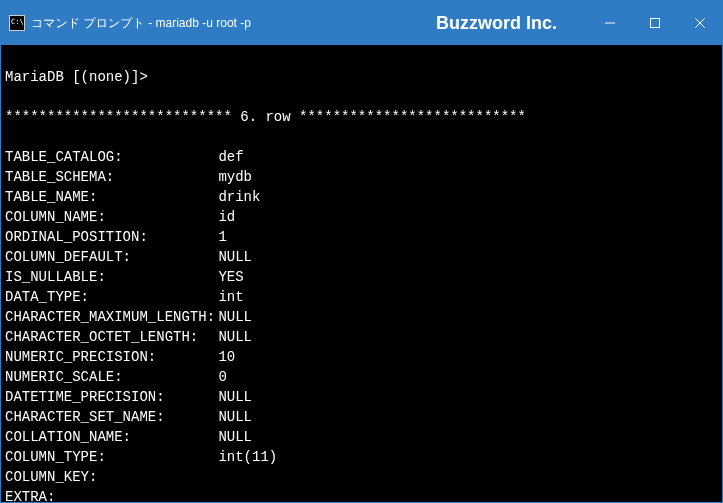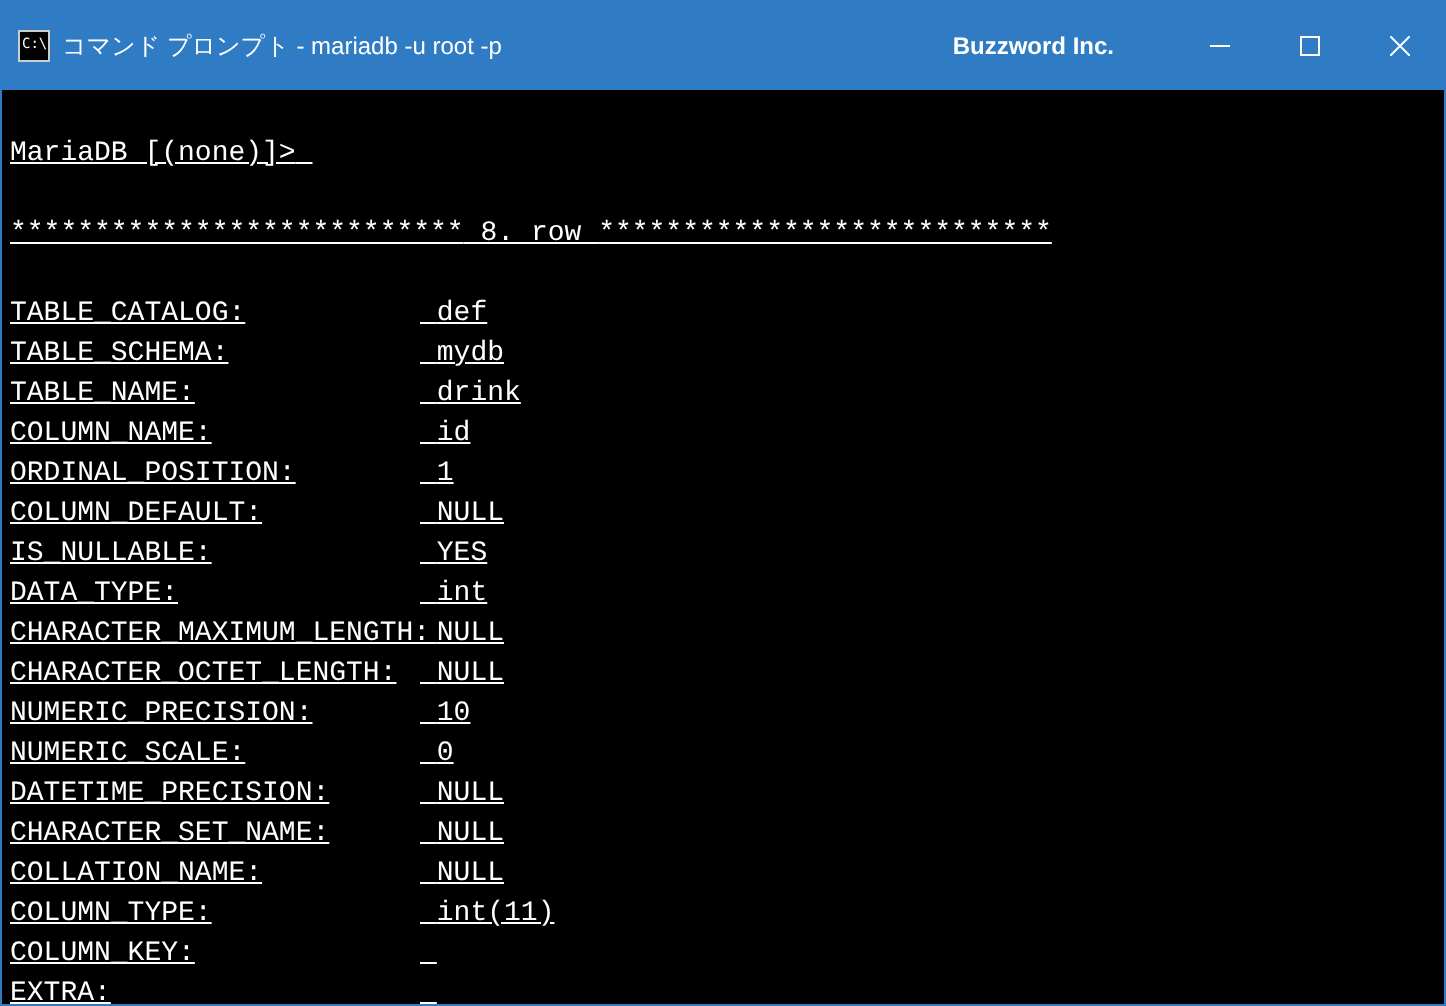--- a/index.html
+++ b/index.html
@@ -45,21 +45,21 @@
   font-family: monospace;
 }
 .title-text {
   flex: 0 0 auto;
 }
 .title-spacer {
   flex: 1;
 }
 .brand {
   font-weight: bold;
-  font-size: 12px;
+  font-size: 18px;
   margin-right: 30px;
 }
 .win-controls {
   display: flex;
   height: 100%;
 }
 .win-btn {
   width: 45px;
   height: 100%;
   display: flex;
@@ -74,21 +74,21 @@
   flex: 1;
   background: #000;
   color: #fff;
   font-size: 14px;
   line-height: 20px;
   padding: 2px 4px;
   overflow: hidden;
   white-space: pre;
 }
 .prompt-db { color: #fff; }
-.row { display: flex; text-decoration: underline; }
+.row { display: flex; }
 .key {
   width: 205px;
   text-align: left;
   padding-right: 4px;
 }
 .val {
   flex: 1;
 }
 </style>
 </head>
@@ -115,18 +115,18 @@
         <svg width="10" height="10" viewBox="0 0 10 10">
             <line x1="0" y1="0" x2="10" y2="10" stroke="#fff" stroke-width="1"></line>
             <line x1="10" y1="0" x2="0" y2="10" stroke="#fff" stroke-width="1"></line>
           </svg>
       </div>
     </div>
   </div>
 
   <div class="terminal">
 <div class="row"><span class="prompt-db">MariaDB [(none)]&gt;</span><span> </span></div>
-<div class="row"><span>***************************</span><span> 8. row </span><span>***************************</span></div>
+<div class="row"><span>***************************</span><span> 6. row </span><span>***************************</span></div>
 <div id="rows1-container"><div class="row"><span class="key">TABLE_CATALOG:</span><span> </span><span class="val">def</span></div><div class="row"><span class="key">TABLE_SCHEMA:</span><span> </span><span class="val">mydb</span></div><div class="row"><span class="key">TABLE_NAME:</span><span> </span><span class="val">drink</span></div><div class="row"><span class="key">COLUMN_NAME:</span><span> </span><span class="val">id</span></div><div class="row"><span class="key">ORDINAL_POSITION:</span><span> </span><span class="val">1</span></div><div class="row"><span class="key">COLUMN_DEFAULT:</span><span> </span><span class="val">NULL</span></div><div class="row"><span class="key">IS_NULLABLE:</span><span> </span><span class="val">YES</span></div><div class="row"><span class="key">DATA_TYPE:</span><span> </span><span class="val">int</span></div><div class="row"><span class="key">CHARACTER_MAXIMUM_LENGTH:</span><span> </span><span class="val">NULL</span></div><div class="row"><span class="key">CHARACTER_OCTET_LENGTH:</span><span> </span><span class="val">NULL</span></div><div class="row"><span class="key">NUMERIC_PRECISION:</span><span> </span><span class="val">10</span></div><div class="row"><span class="key">NUMERIC_SCALE:</span><span> </span><span class="val">0</span></div><div class="row"><span class="key">DATETIME_PRECISION:</span><span> </span><span class="val">NULL</span></div><div class="row"><span class="key">CHARACTER_SET_NAME:</span><span> </span><span class="val">NULL</span></div><div class="row"><span class="key">COLLATION_NAME:</span><span> </span><span class="val">NULL</span></div><div class="row"><span class="key">COLUMN_TYPE:</span><span> </span><span class="val">int(11)</span></div><div class="row"><span class="key">COLUMN_KEY:</span><span> </span><span class="val"></span></div><div class="row"><span class="key">EXTRA:</span><span> </span><span class="val"></span></div><div class="row"><span class="key">PRIVILEGES:</span><span> </span><span class="val">select,insert,update,references</span></div></div>
 
 
   </div>
 </div>
 
 </body></html>

